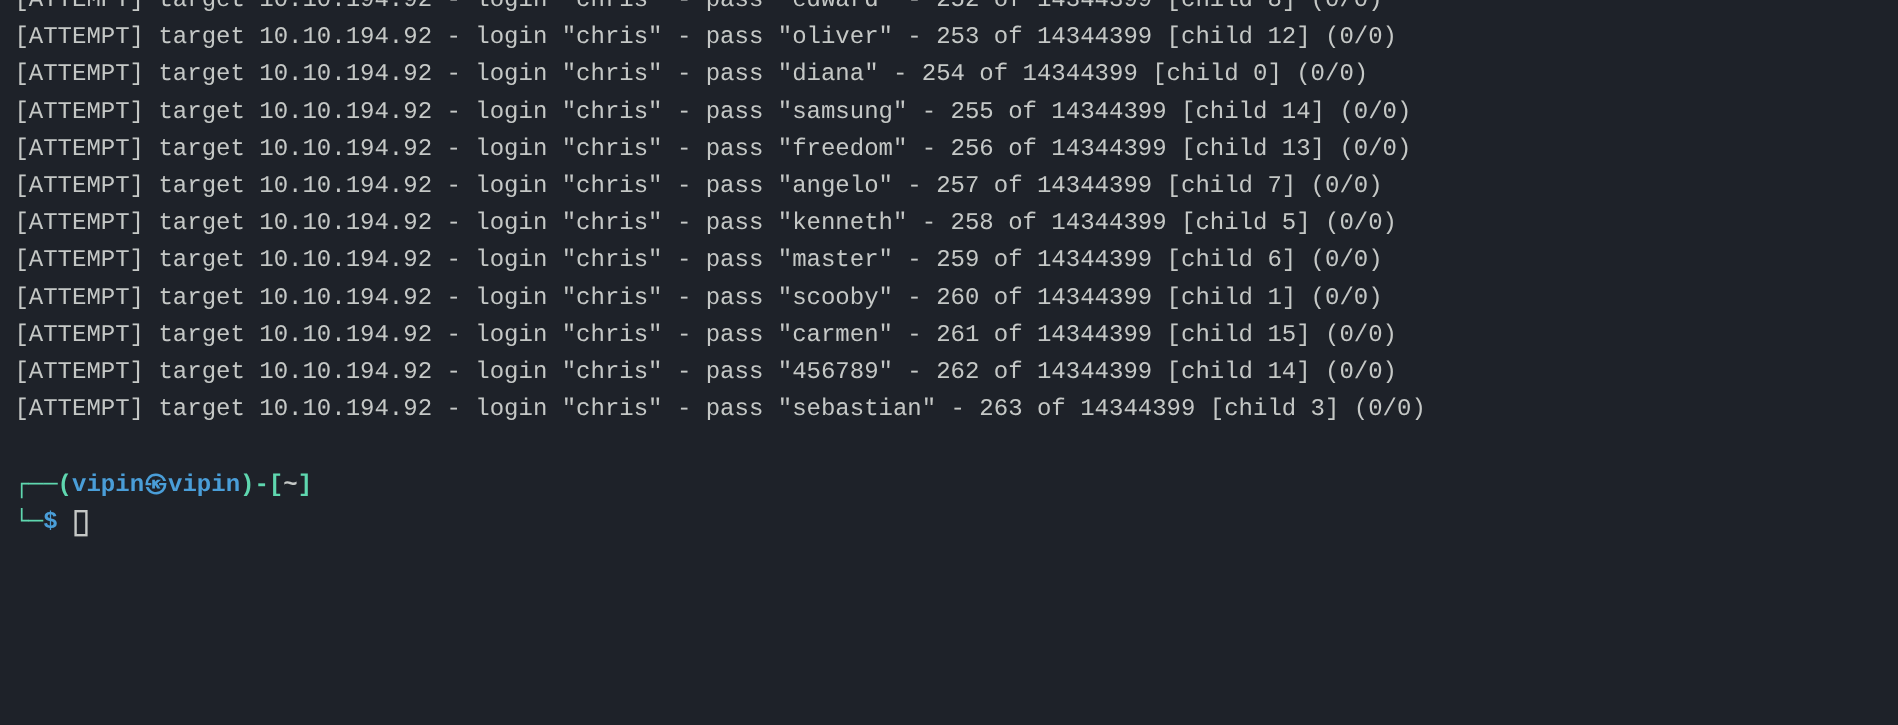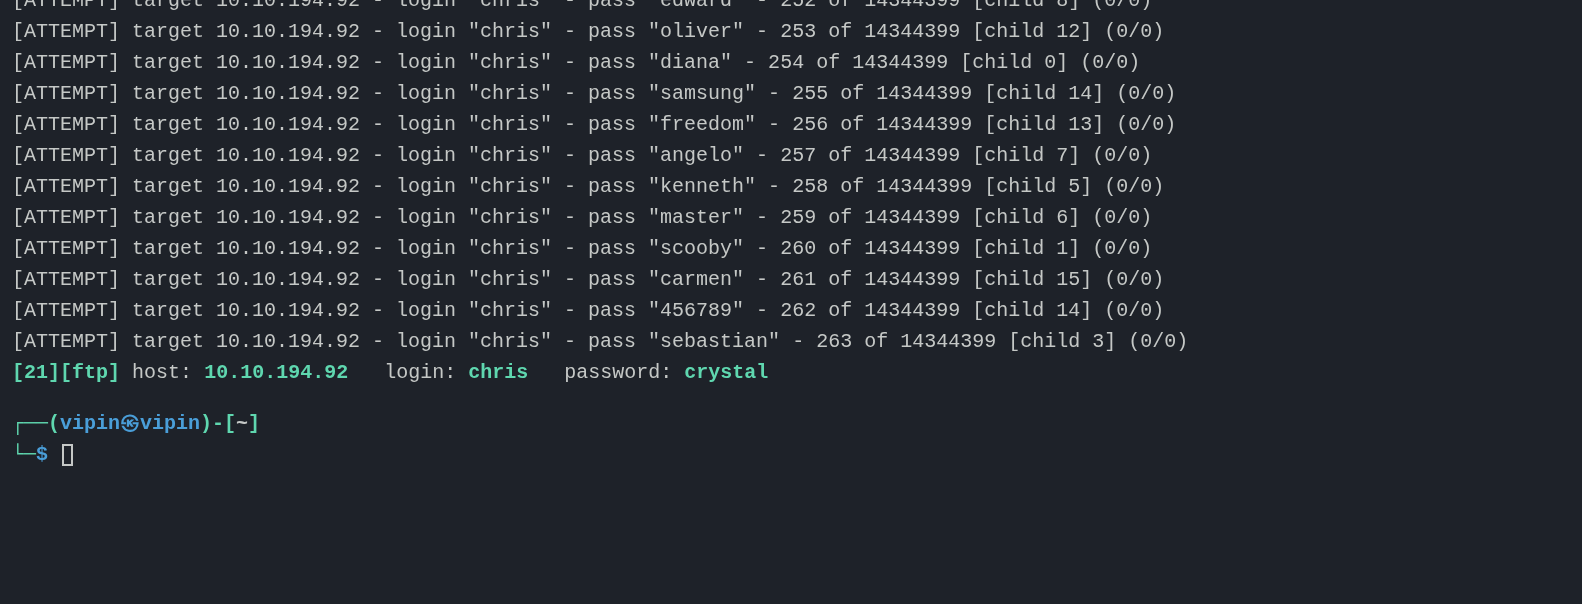--- a/index.html
+++ b/index.html
@@ -25,21 +25,21 @@
     .line {
       white-space: pre;
     }
     .highlight {
       color: #5fd7af;
       font-weight: bold;
     }
     .prompt-line1 {
       color: #5fd7af;
       font-weight: bold;
-      margin-top: 20px;
+      margin-top: 32px;
     }
     .prompt-user {
       color: #4a9ed8;
       font-weight: bold;
     }
     .prompt-sym {
       color: #4a9ed8;
       font-weight: bold;
     }
     .prompt-white {
@@ -66,19 +66,18 @@
       <div class="line">[ATTEMPT] target 10.10.194.92 - login "chris" - pass "freedom" - 256 of 14344399 [child 13] (0/0)</div>
       <div class="line">[ATTEMPT] target 10.10.194.92 - login "chris" - pass "angelo" - 257 of 14344399 [child 7] (0/0)</div>
       <div class="line">[ATTEMPT] target 10.10.194.92 - login "chris" - pass "kenneth" - 258 of 14344399 [child 5] (0/0)</div>
       <div class="line">[ATTEMPT] target 10.10.194.92 - login "chris" - pass "master" - 259 of 14344399 [child 6] (0/0)</div>
       <div class="line">[ATTEMPT] target 10.10.194.92 - login "chris" - pass "scooby" - 260 of 14344399 [child 1] (0/0)</div>
       <div class="line">[ATTEMPT] target 10.10.194.92 - login "chris" - pass "carmen" - 261 of 14344399 [child 15] (0/0)</div>
       <div class="line">[ATTEMPT] target 10.10.194.92 - login "chris" - pass "456789" - 262 of 14344399 [child 14] (0/0)</div>
       <div class="line">[ATTEMPT] target 10.10.194.92 - login "chris" - pass "sebastian" - 263 of 14344399 [child 3] (0/0)</div>
     </div>
 
-  <div class="line"><span class="highlight">[<span>21</span>][<span>ftp</span>]</span> <span>host:</span> <span class="highlight">10.10.194.92</span>   <span>login:</span> <span class="highlight">chris</span>   <span>password:</span> <span class="highlight">crystal</span></div>
 
 
   <div class="prompt-line1"><span class="highlight">┌──(</span><span class="prompt-user">vipin</span><span class="prompt-user">㉿</span><span class="prompt-user">vipin</span><span class="highlight">)-[</span><span class="prompt-white">~</span><span class="highlight">]</span></div>
 
   <div class="line"><span class="highlight">└─</span><span class="prompt-sym">$</span> <span class="cursor"></span></div>
 </div>
 
 </body></html>

